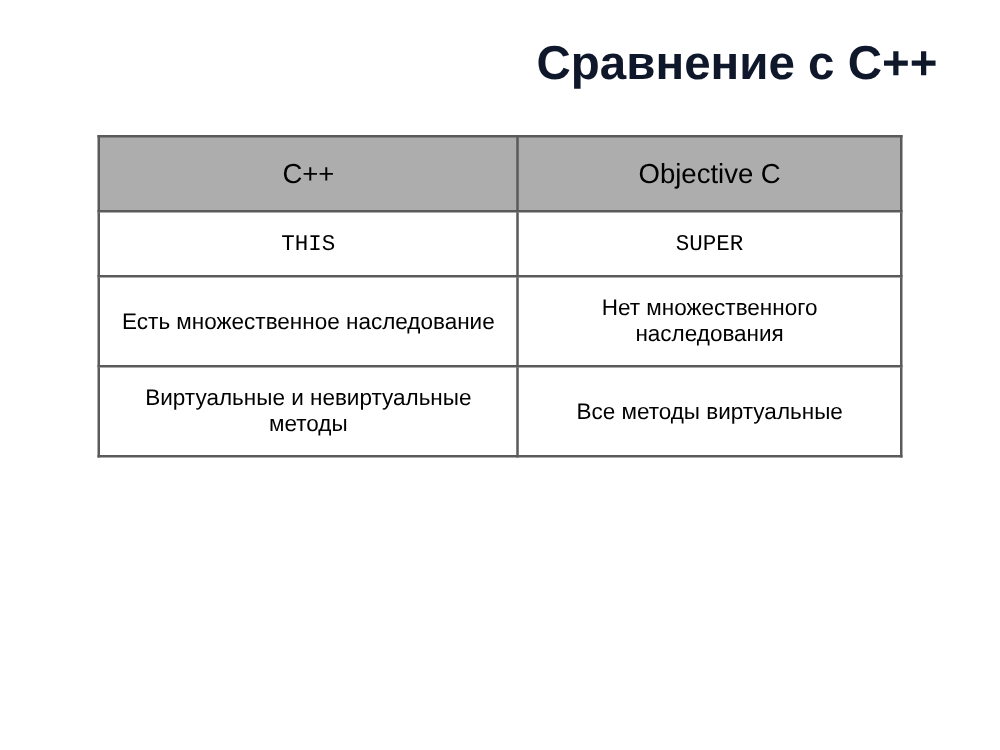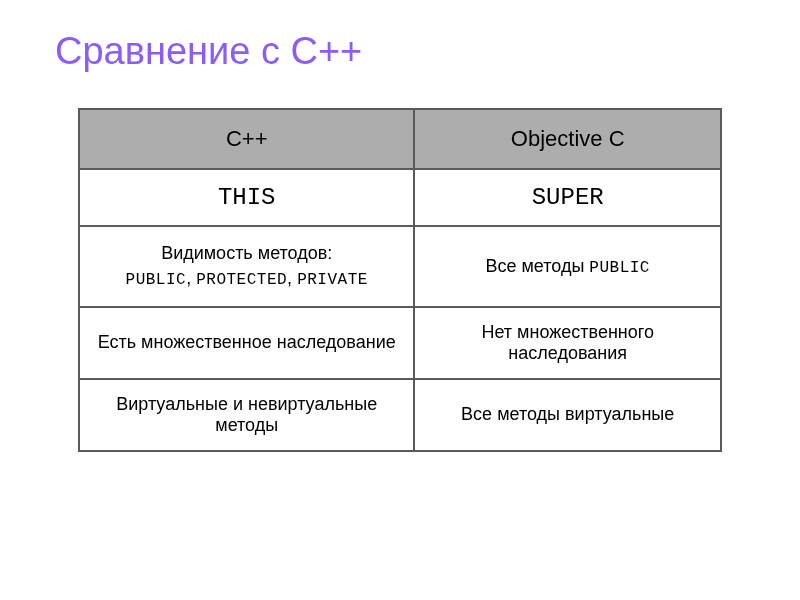--- a/index.html
+++ b/index.html
@@ -10,24 +10,25 @@
     body {
       width: 800px;
       height: 600px;
       background: #ffffff;
       font-family: Arial, Helvetica, sans-serif;
       padding: 30px 50px;
       overflow: hidden;
     }
     .title {
       font-size: 38px;
-      font-weight: 400;
-      color: #8b5cf6;
+      font-weight: 700;
+      color: #0f172a;
       margin-bottom: 35px;
       padding-left: 5px;
+      text-align: right;
     }
     .comparison-table {
       border-collapse: collapse;
       width: 92%;
       margin: 0 auto;
     }
     .comparison-table th,
     .comparison-table td {
       border: 2px solid #5a5a5a;
       padding: 14px 12px;
@@ -37,21 +38,21 @@
       color: #000000;
     }
     .comparison-table th {
       background: #adadad;
       font-weight: 400;
       font-size: 22px;
       padding: 16px 12px;
     }
     .mono {
       font-family: "Courier New", Courier, monospace;
-      font-size: 24px;
+      font-size: 18px;
       letter-spacing: 0;
     }
     .kw {
       font-family: "Courier New", Courier, monospace;
       font-size: 16px;
       letter-spacing: 0.5px;
     }
     .row-text {
       font-family: Arial, Helvetica, sans-serif;
       font-size: 18px;
@@ -71,29 +72,20 @@
       <th>C++</th>
       <th>Objective C</th>
     </tr>
   </thead>
   <tbody>
     <tr>
       <td><span class="mono">THIS</span></td>
       <td><span class="mono">SUPER</span></td>
     </tr>
     <tr>
-      <td class="mixed-line">
-        <span class="row-text">Видимость методов:</span><br>
-        <span class="kw">PUBLIC</span><span class="row-text">, </span><span class="kw">PROTECTED</span><span class="row-text">, </span><span class="kw">PRIVATE</span>
-      </td>
-      <td>
-        <span class="row-text">Все методы </span><span class="kw">PUBLIC</span>
-      </td>
-    </tr>
-    <tr>
       <td><span class="row-text">Есть множественное наследование</span></td>
       <td><span class="row-text">Нет множественного наследования</span></td>
     </tr>
     <tr>
       <td><span class="row-text">Виртуальные и невиртуальные методы</span></td>
       <td><span class="row-text">Все методы виртуальные</span></td>
     </tr>
   </tbody>
 </table>
 

